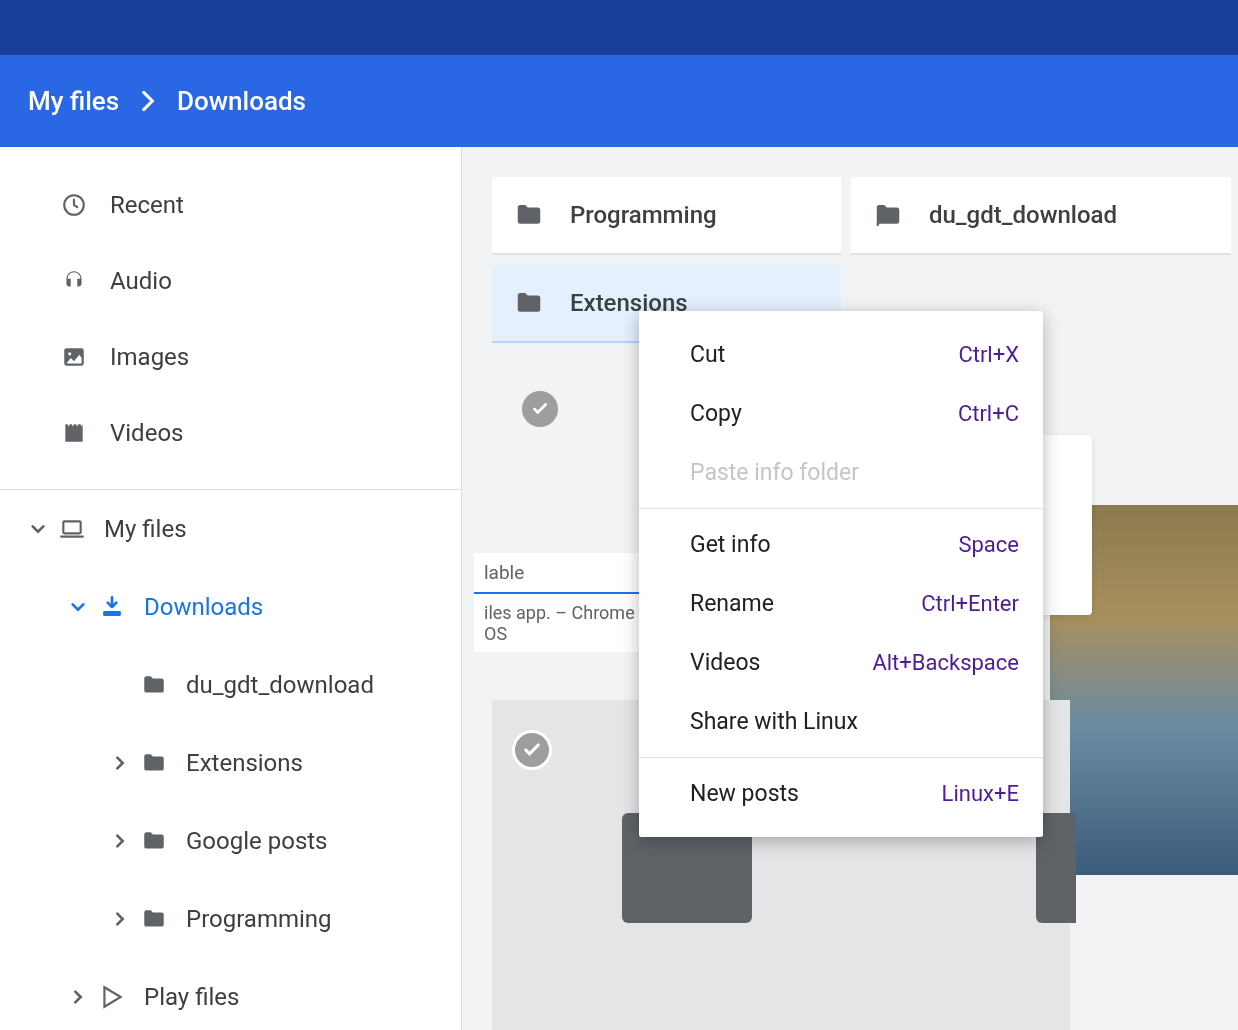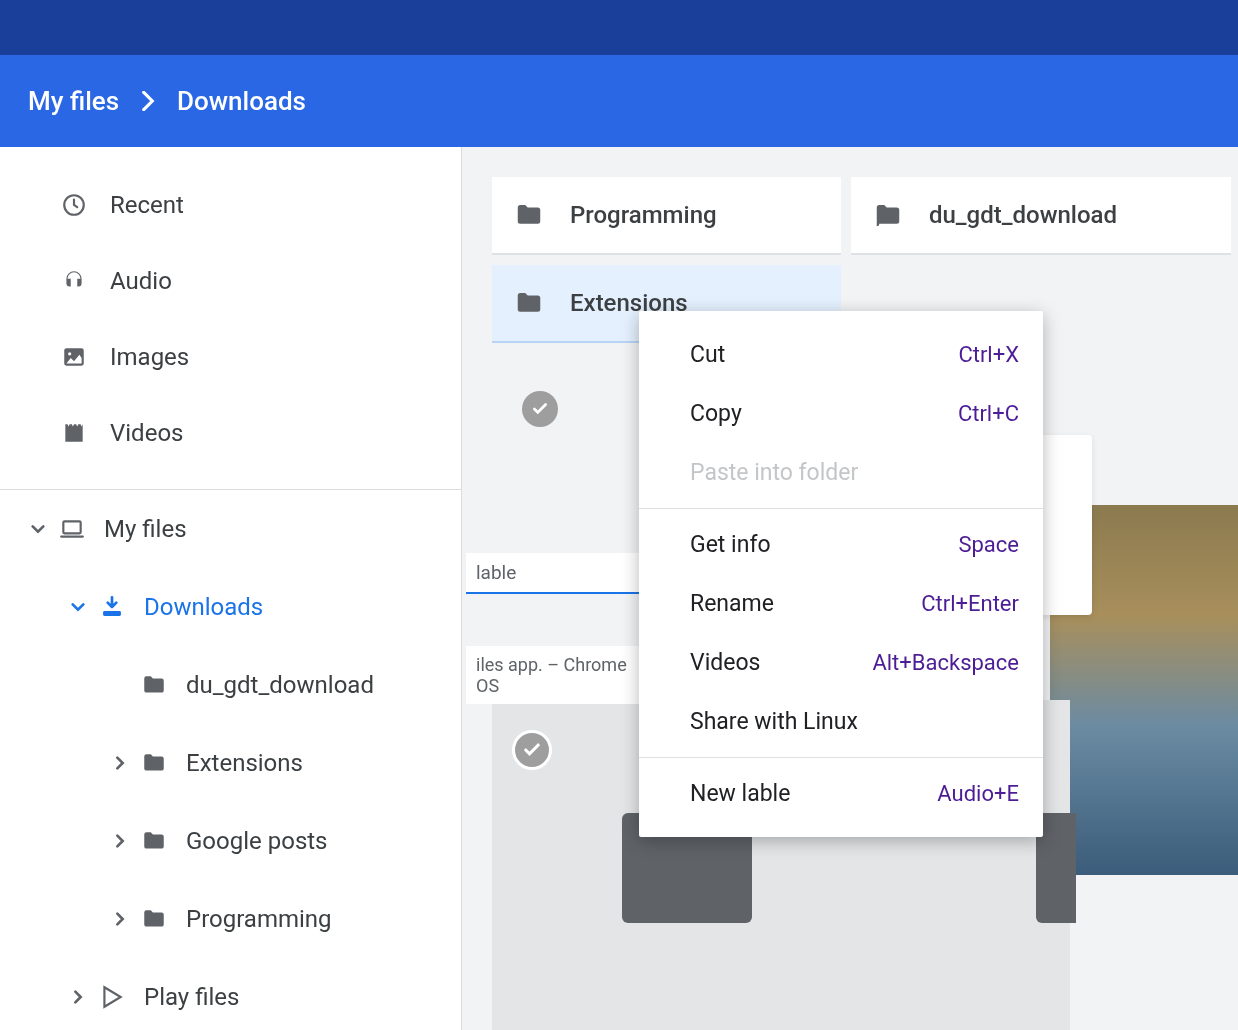--- a/index.html
+++ b/index.html
@@ -136,35 +136,34 @@
     top: 358px;
     left: 588px;
     width: 650px;
     height: 370px;
     background: linear-gradient(180deg, #8b7a4f 0%, #a88f5c 30%, #6b8ba3 60%, #3b5c7a 100%);
     z-index: 0;
   }
   .partial-strip {
     position: absolute;
     top: 406px;
-    left: 4px;
+    left: 12px;
     width: 180px;
     z-index:2;
   }
   .partial-strip div {
     background:#fff;
     font-size:19px;
     color:#5f6368;
     padding: 8px 10px;
     border-bottom:2px solid #1a73e8;
   }
   .partial-strip .second {
     background:#fff;
     border-bottom:none;
-    margin-top:52px;
     color:#5f6368;
     font-size:18px;
   }
   .tile-row {
     position: relative;
     margin-bottom: 10px;
   }
   .tile-row .checkbadge {
     position: absolute;
     top: 94px;
@@ -469,39 +468,39 @@
     <div class="context-menu">
       <div class="menu-item">
         <span>Cut</span>
         <span class="shortcut">Ctrl+X</span>
       </div>
       <div class="menu-item">
         <span>Copy</span>
         <span class="shortcut">Ctrl+C</span>
       </div>
       <div class="menu-item disabled">
-        <span>Paste into folder</span>
+        <span>Paste info folder</span>
       </div>
       <div class="menu-sep"></div>
       <div class="menu-item">
         <span>Get info</span>
         <span class="shortcut">Space</span>
       </div>
       <div class="menu-item">
         <span>Rename</span>
         <span class="shortcut">Ctrl+Enter</span>
       </div>
       <div class="menu-item">
         <span>Videos</span>
         <span class="shortcut">Alt+Backspace</span>
       </div>
       <div class="menu-item">
         <span>Share with Linux</span>
       </div>
       <div class="menu-sep"></div>
       <div class="menu-item">
-        <span>New lable</span>
-        <span class="shortcut">Audio+E</span>
+        <span>New posts</span>
+        <span class="shortcut">Linux+E</span>
       </div>
     </div>
 
   </div>
 </div>
 
 </body></html>

